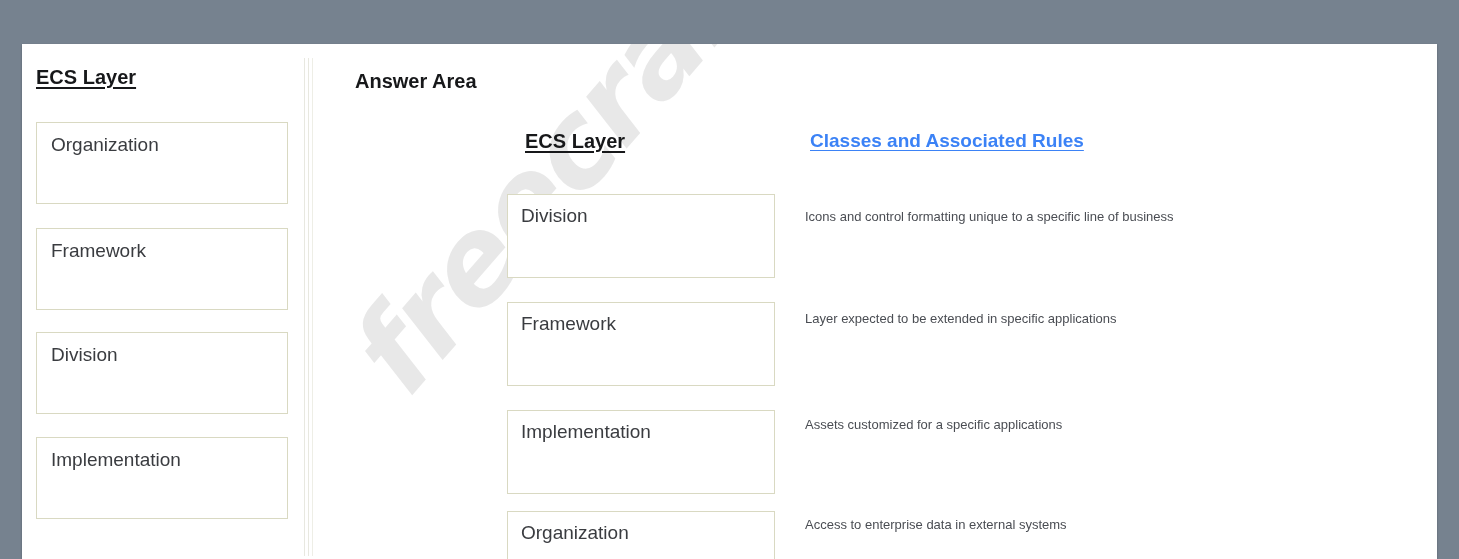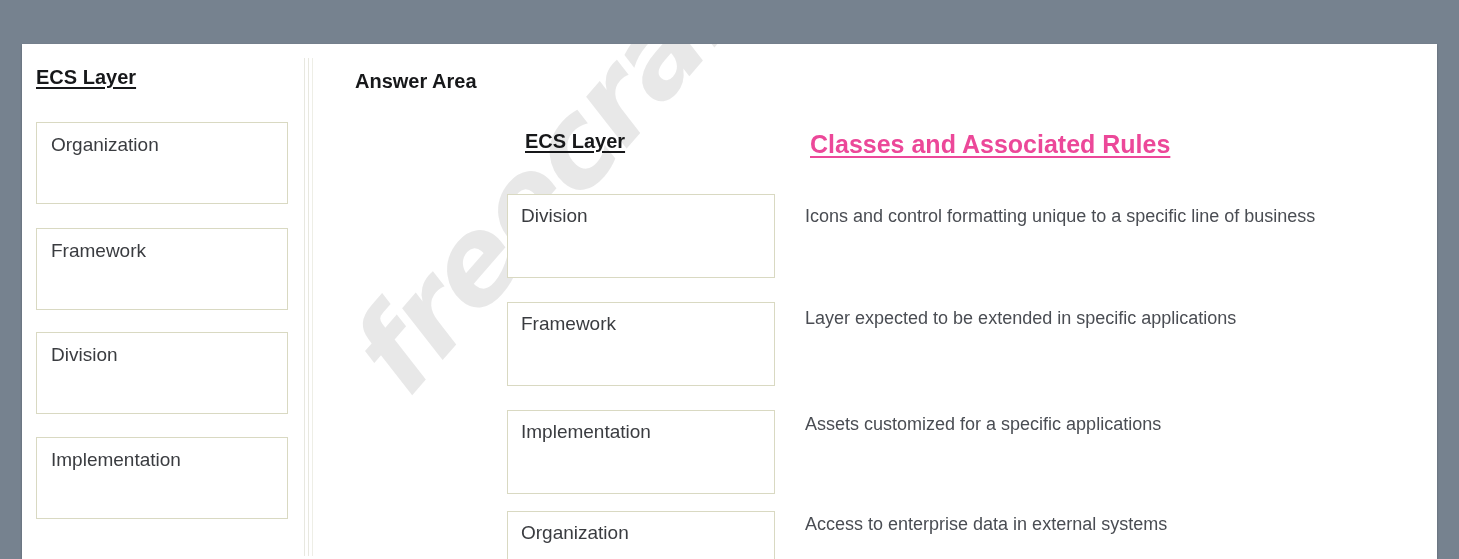--- a/index.html
+++ b/index.html
@@ -156,23 +156,23 @@
     color: #17181a;
     text-decoration: underline;
     text-underline-offset: 3px;
     white-space: nowrap;
     z-index: 7;
   }
   #col-head-rules {
     position: absolute;
     left: 497px;
     top: 86px;
-    font-size: 25px;
-    font-weight: 700;
-    color: #ec4899;
+    font-size: 19px;
+    font-weight: 700;
+    color: #3b82f6;
     text-decoration: underline;
     text-underline-offset: 3px;
     white-space: nowrap;
     z-index: 7;
   }
 
   .ans-row { position: absolute; left: 0; width: 100%; }
   .ans-box {
     position: absolute;
     left: 194px;
@@ -188,21 +188,21 @@
     left: 13px;
     top: 10px;
     font-size: 19px;
     color: #3a3c40;
     white-space: nowrap;
   }
   .ans-desc {
     position: absolute;
     left: 492px;
     width: 625px;
-    font-size: 18px;
+    font-size: 13px;
     line-height: 25px;
     color: #4a4d53;
     z-index: 7;
   }
 </style>
 </head>
 <body>
 
 <div id="sheet">
 

